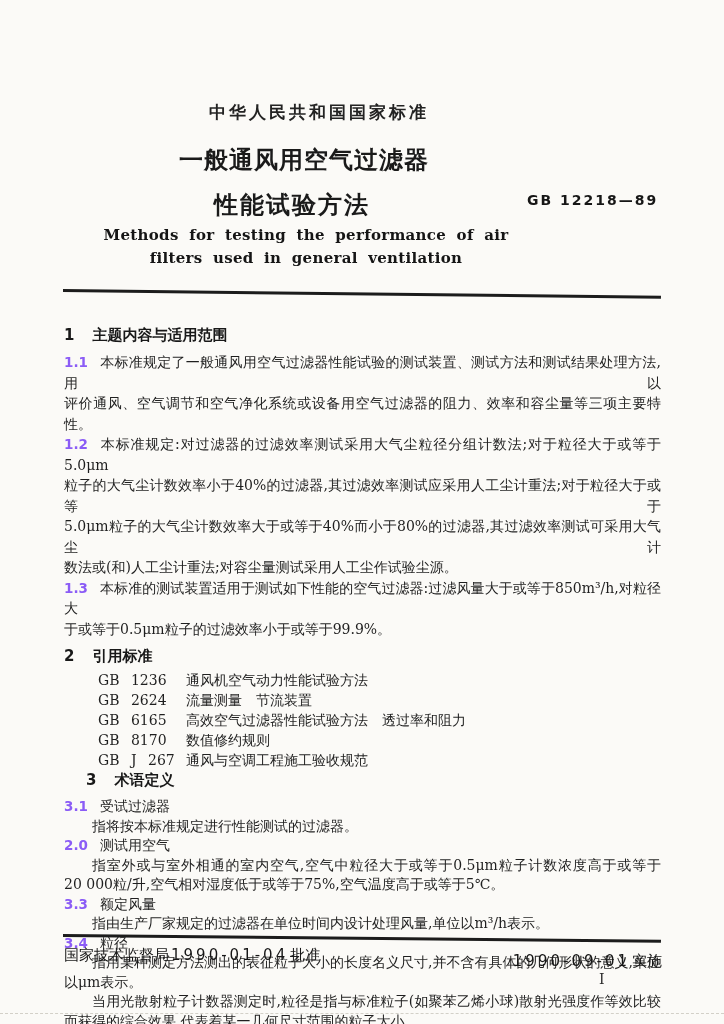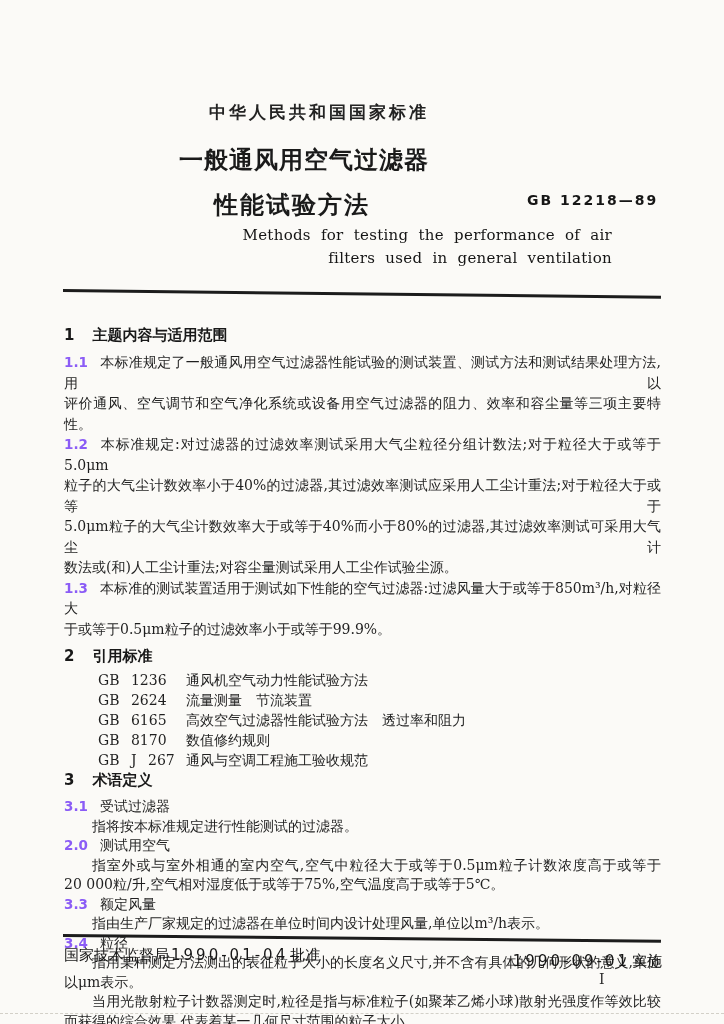--- a/index.html
+++ b/index.html
@@ -23,40 +23,40 @@
   }
   .title-cn2 {
     top:189px; left:0; right:140px; text-align:center;
     font-size:24px; font-weight:bold; letter-spacing:2px; color:#1a1a1a;
   }
   .gb-code {
     top:172px; left:527px;
     font-family:"DejaVu Sans","Liberation Sans",sans-serif;
     font-weight:bold; font-size:14px; letter-spacing:2px; color:#161616;margin-top:20px;
   }
-  .title-en { font-weight:normal; font-size:15px; letter-spacing:0.3px; word-spacing:5px; color:#151515; text-align:right; }
+  .title-en { font-weight:bold; font-size:15px; letter-spacing:0.3px; word-spacing:5px; color:#151515; text-align:center; }
   .title-en1 { top:226px; left:0; right:112px; }
   .title-en2 { top:249px; left:0; right:112px; }
 
   .rule-top {
     top:289px; left:63px; width:598px; height:3px; background:#1c1c1c;
     transform:rotate(0.65deg); transform-origin:left center;
   }
 
   
   .body { top:312px; left:64px; width:597px; font-size:14px; }
 
   .sec-h {
     font-family:"DejaVu Sans","Liberation Sans",sans-serif;
     font-weight:bold; font-size:15px; line-height:21px; color:#191919;margin-top:13px;
   }
   .sec-h .snum { margin-right:18px; }
   .sec-h1 { margin-bottom:6px; }
   .sec-h2 { margin-top:7px; margin-bottom:3px; }
-  .sec-h3 { margin-top:0; margin-bottom:6px; }
+  .sec-h3 { margin-top:0; margin-bottom:6px;margin-left:22px; }
 
   .sec1-lines .line { line-height:20.5px; }
   .sec3-lines .line { line-height:19.5px; }
 
   .line { text-align:justify; text-align-last:justify; color:#1f1f1f; }
   .line.short { text-align-last:auto; }
   .line.ind { text-indent:2em; }
 
   .pnum {
     font-family:"DejaVu Sans","Liberation Sans",sans-serif;

